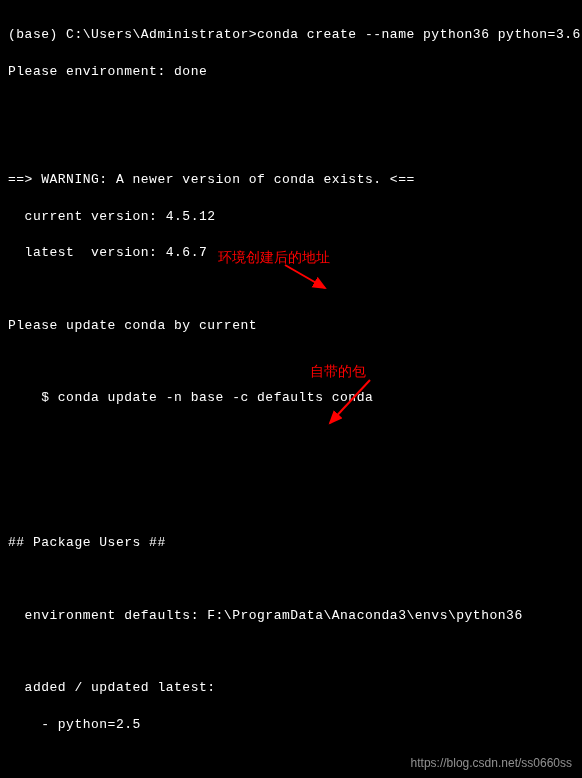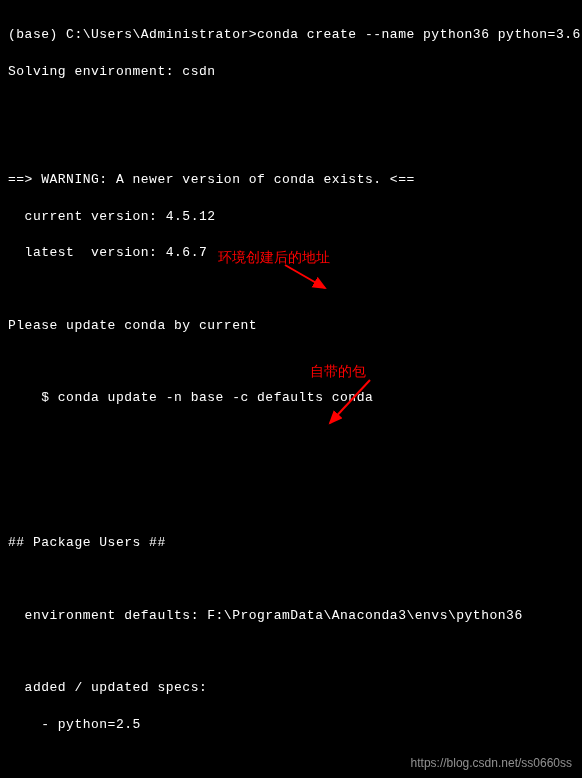--- a/index.html
+++ b/index.html
@@ -46,38 +46,38 @@
     }
     .line {
       min-height: 18px;
     }
   </style>
 </head>
 <body>
 
 <div class="terminal">
 <div class="line">(base) C:\Users\Administrator&gt;conda create --name python36 python=3.6</div>
-<div class="line">Solving environment: csdn</div>
+<div class="line">Please environment: done</div>
 <div class="line"></div>
 <div class="line"></div>
 <div class="line">==&gt; WARNING: A newer version of conda exists. &lt;==</div>
 <div class="line">  current version: 4.5.12</div>
 <div class="line">  latest  version: 4.6.7</div>
 <div class="line"></div>
 <div class="line">Please update conda by current</div>
 <div class="line"></div>
 <div class="line">    $ conda update -n base -c defaults conda</div>
 <div class="line"></div>
 <div class="line"></div>
 <div class="line"></div>
 <div class="line">## Package Users ##</div>
 <div class="line"></div>
 <div class="line">  environment defaults: F:\ProgramData\Anaconda3\envs\python36</div>
 <div class="line"></div>
-<div class="line">  added / updated specs:</div>
+<div class="line">  added / updated latest:</div>
 <div class="line">    - python=2.5</div>
 <div class="line"></div>
 
 
 
 
 
 
 
 

